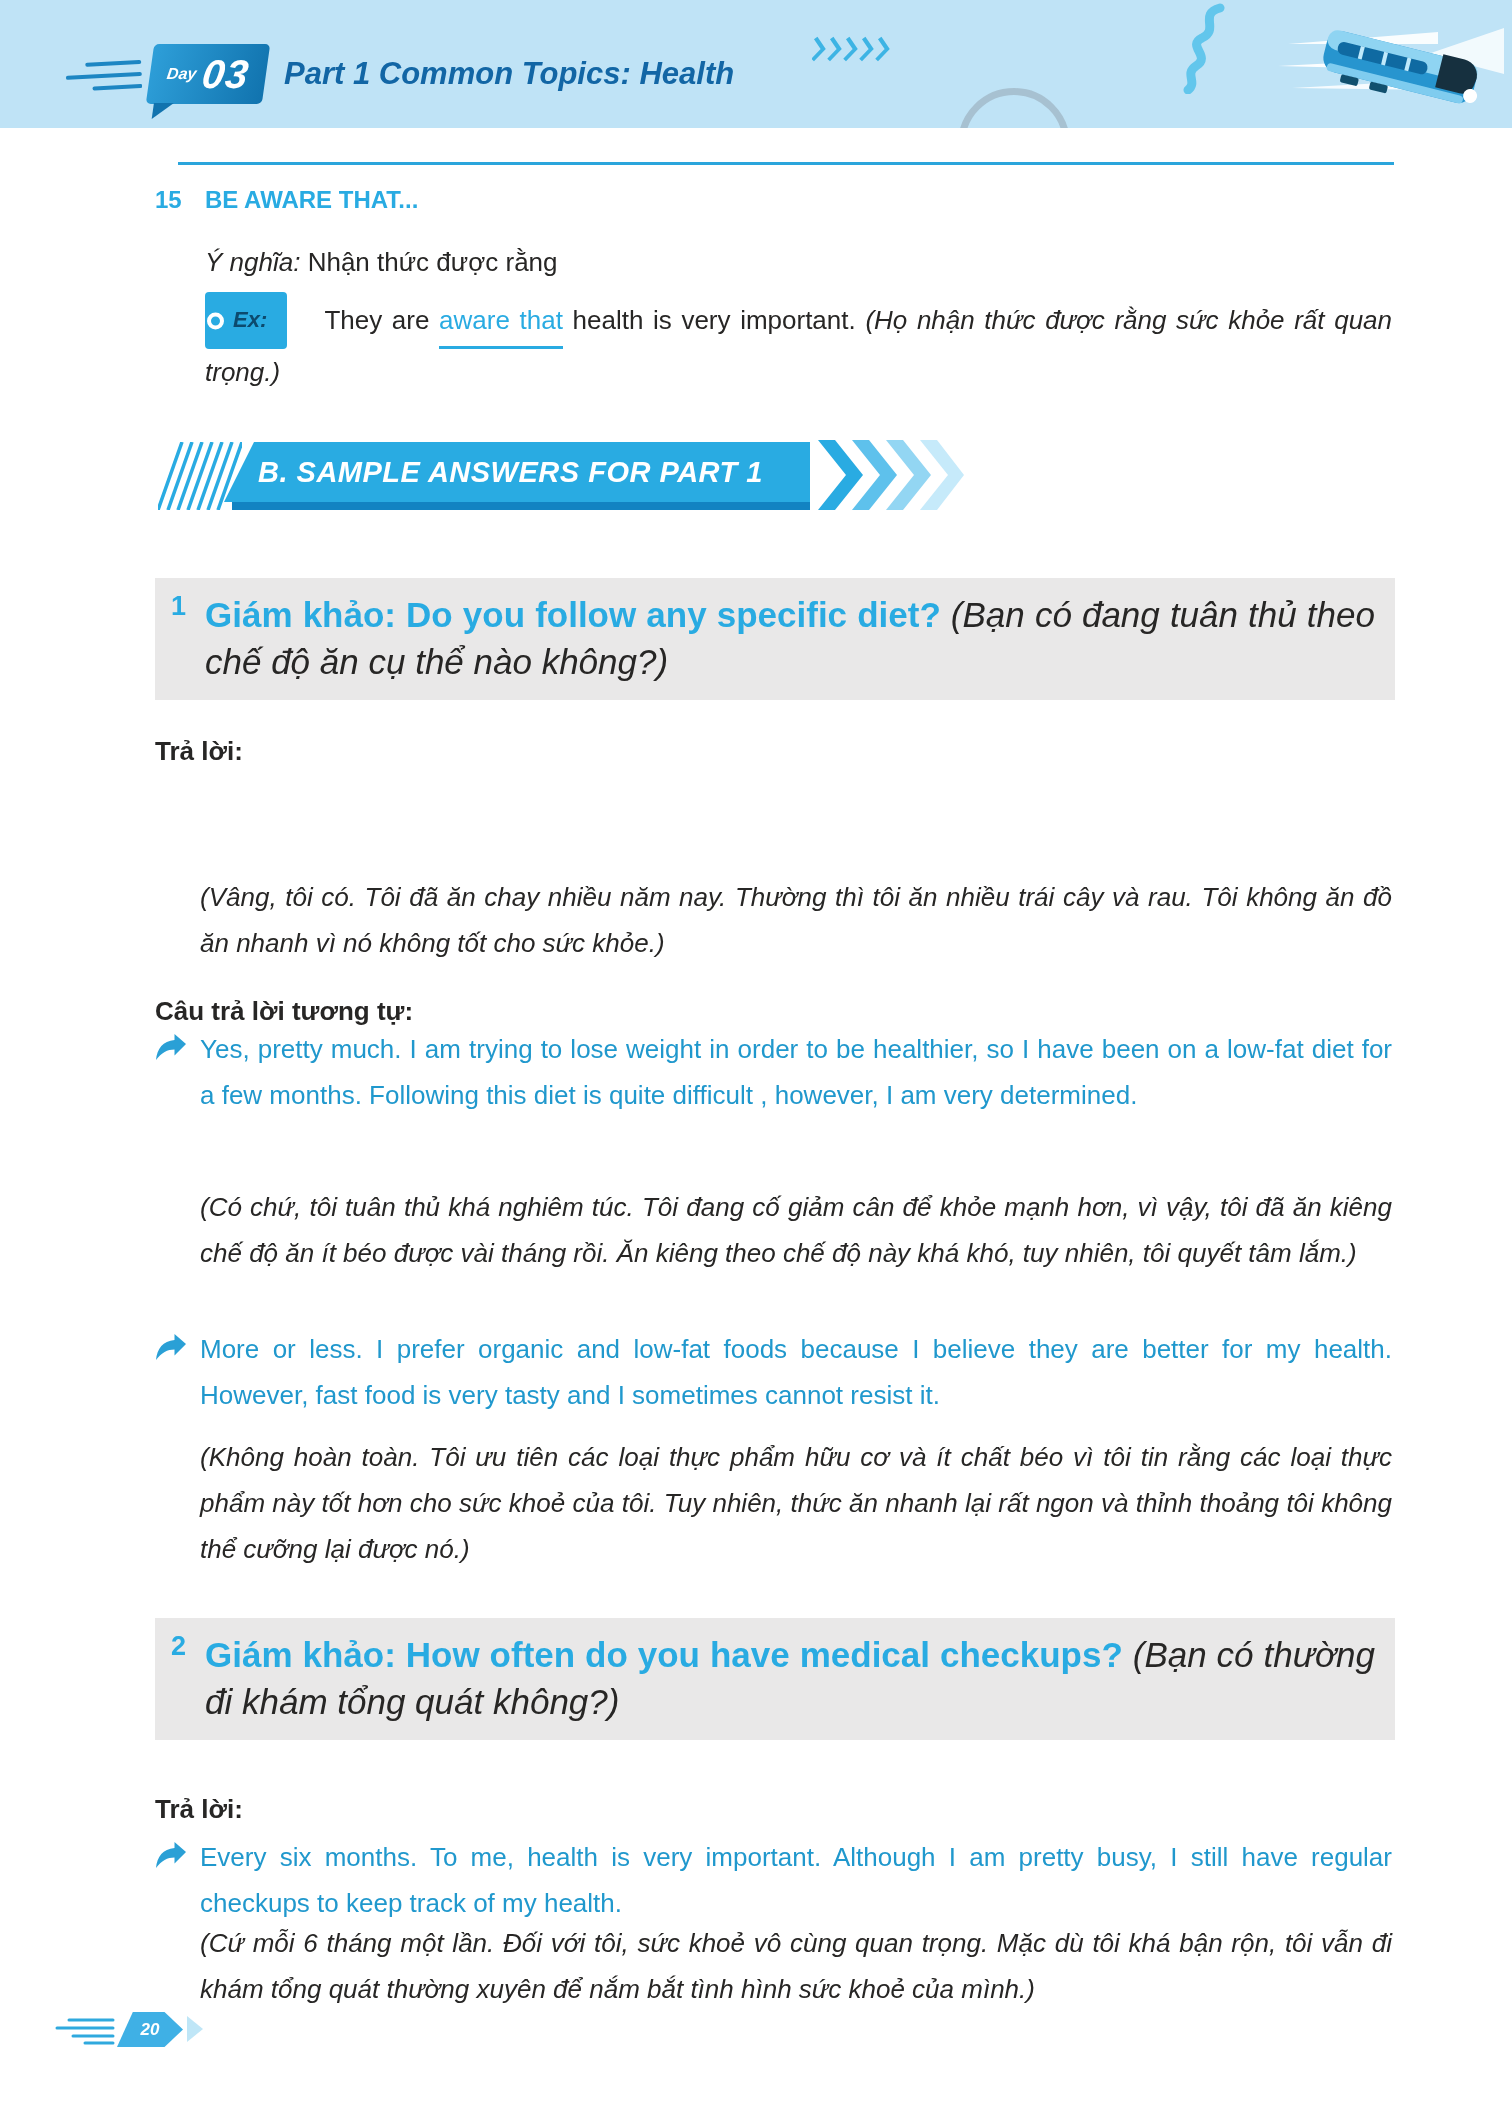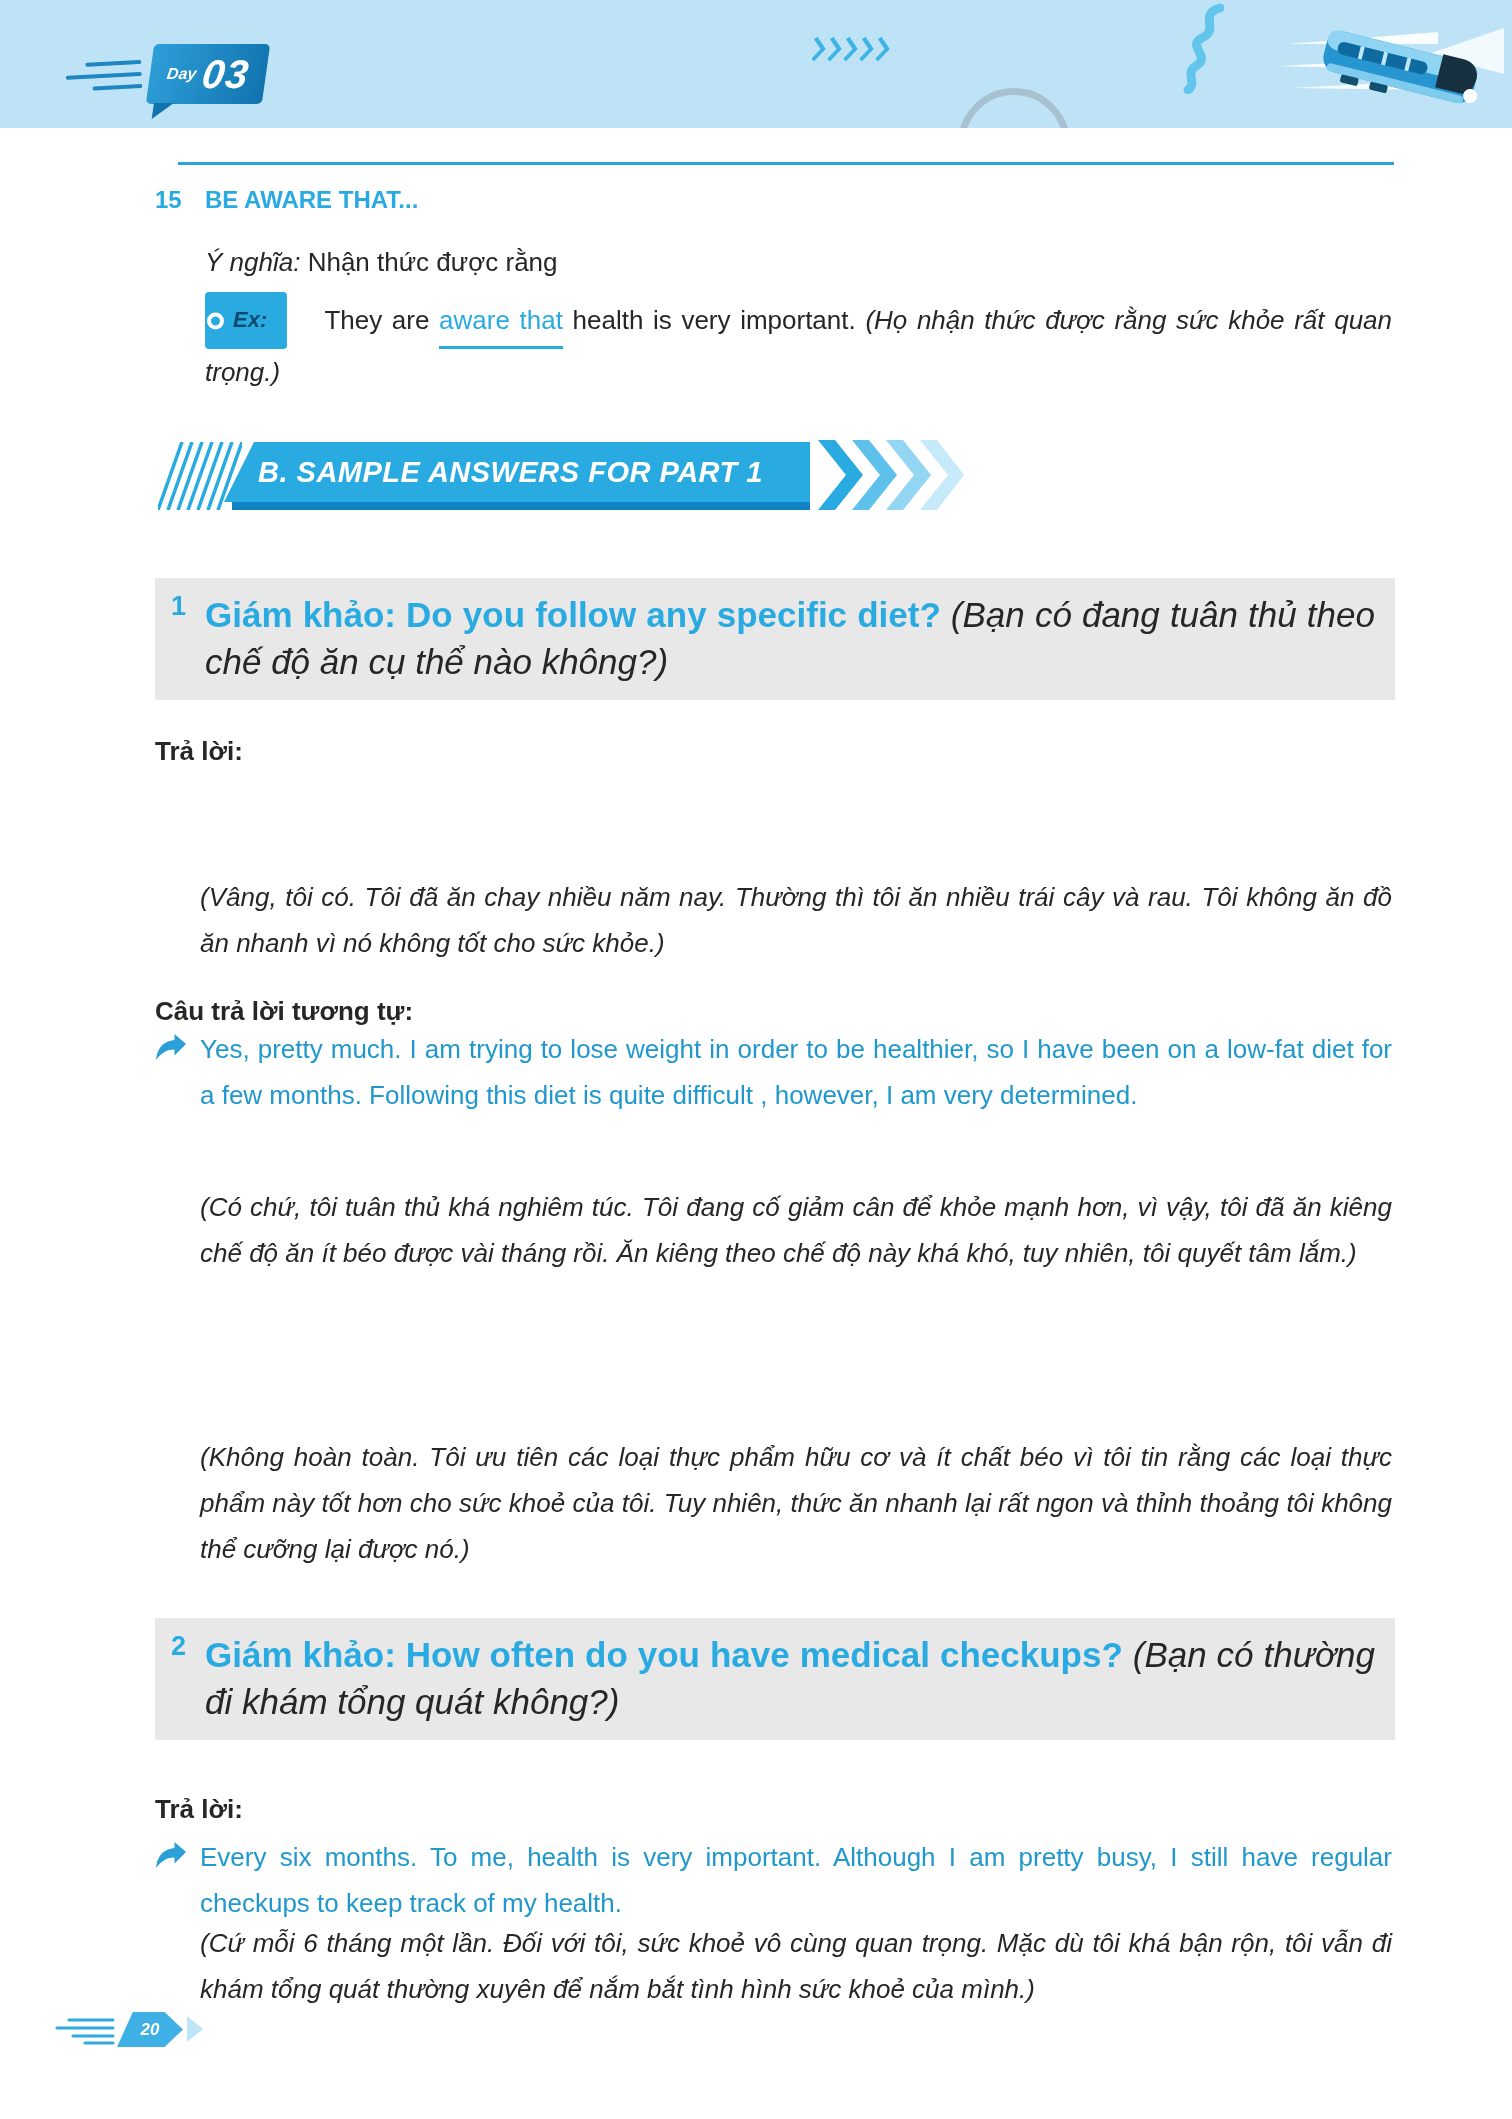--- a/index.html
+++ b/index.html
@@ -110,20 +110,21 @@
         <line x1="6" y1="18" x2="78" y2="18"></line>
         <line x1="32" y1="30" x2="78" y2="30"></line>
       </g>
     </svg>
 
     <div class="day-badge">
       <span class="day-word">Day</span>
       <span class="day-num">03</span>
     </div>
 
+    <div class="header-title">Part 1 Common Topics: Health</div>
 
     <svg class="abs" style="left:812px;top:36px;" width="90" height="26" viewBox="0 0 90 26">
       <g stroke="#3db4e4" stroke-width="4" fill="none" transform="skewX(-8)">
         <path d="M4 2 L13 13 L4 24"></path>
           <path d="M20 2 L29 13 L20 24"></path>
           <path d="M36 2 L45 13 L36 24"></path>
         <path d="M52 2 L61 13 L52 24"></path>
           <path d="M68 2 L77 13 L68 24"></path>
       </g>
     </svg>
@@ -215,20 +216,26 @@
   <div class="sec-label" style="top:980px;">Câu trả lời tương tự:</div>
 
   <div class="ans" style="top:1026px;">
     <svg class="arrow-icon" viewBox="0 0 32 28">
       <path d="M31 11 L19.5 1 v6 C8 8 2 15.5 1 27 C6.5 19.5 12.5 16.5 19.5 16.5 v6 z" fill="#2aa0d6"></path>
     </svg>
     <p class="ans-text">Yes, pretty much. I am trying to lose weight in order to be healthier, so I have been on a low-fat diet for a few months. Following this diet is quite difficult , however, I am very determined.</p>
   </div>
   <p class="viet" style="top:1184px;">(Có chứ, tôi tuân thủ khá nghiêm túc. Tôi đang cố giảm cân để khỏe mạnh hơn, vì vậy, tôi đã ăn kiêng chế độ ăn ít béo được vài tháng rồi. Ăn kiêng theo chế độ này khá khó, tuy nhiên, tôi quyết tâm lắm.)</p>
 
+  <div class="ans" style="top:1326px;">
+    <svg class="arrow-icon" viewBox="0 0 32 28">
+      <path d="M31 11 L19.5 1 v6 C8 8 2 15.5 1 27 C6.5 19.5 12.5 16.5 19.5 16.5 v6 z" fill="#2aa0d6"></path>
+    </svg>
+    <p class="ans-text">More or less. I prefer organic and low-fat foods because I believe they are better for my health. However, fast food is very tasty and I sometimes cannot resist it.</p>
+  </div>
   <p class="viet" style="top:1434px;">(Không hoàn toàn. Tôi ưu tiên các loại thực phẩm hữu cơ và ít chất béo vì tôi tin rằng các loại thực phẩm này tốt hơn cho sức khoẻ của tôi. Tuy nhiên, thức ăn nhanh lại rất ngon và thỉnh thoảng tôi không thể cưỡng lại được nó.)</p>
 
   <div class="qbox" style="top:1618px;">
     <span class="qnum">2</span>
     <div class="qbody">
       <span class="qen"><span>Giám khảo:</span>
         <span>How often do you have medical checkups?</span></span>
       <span class="vi">(Bạn có thường đi khám tổng quát không?)</span>
     </div>
   </div>

